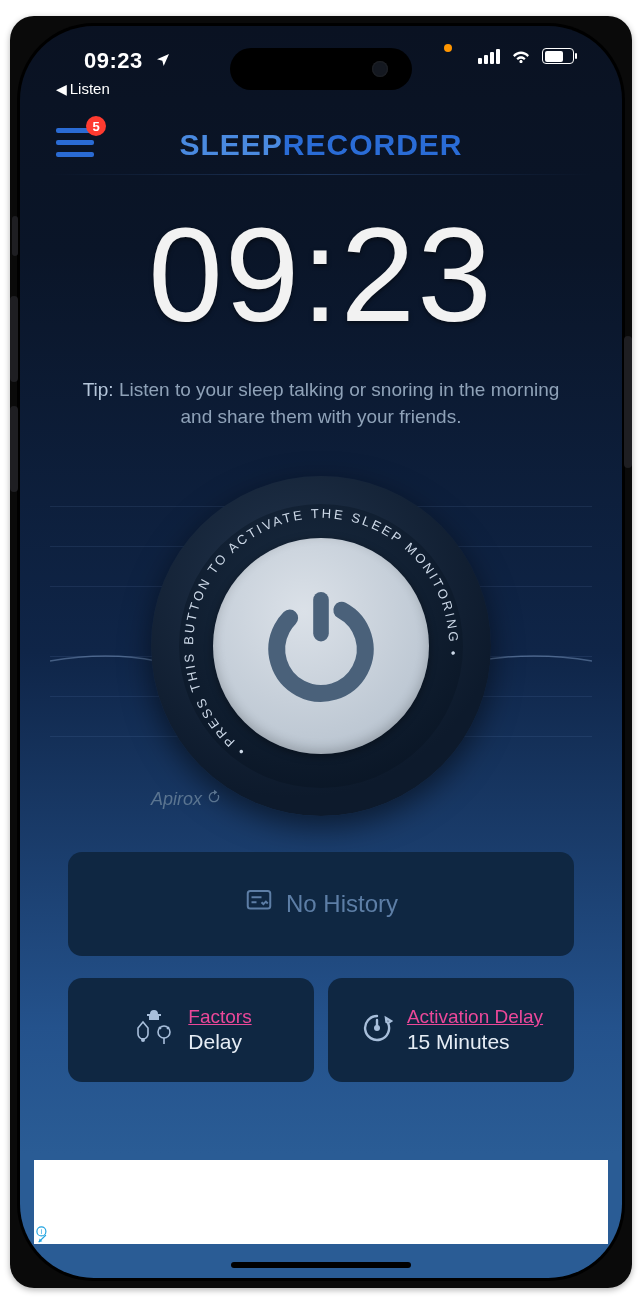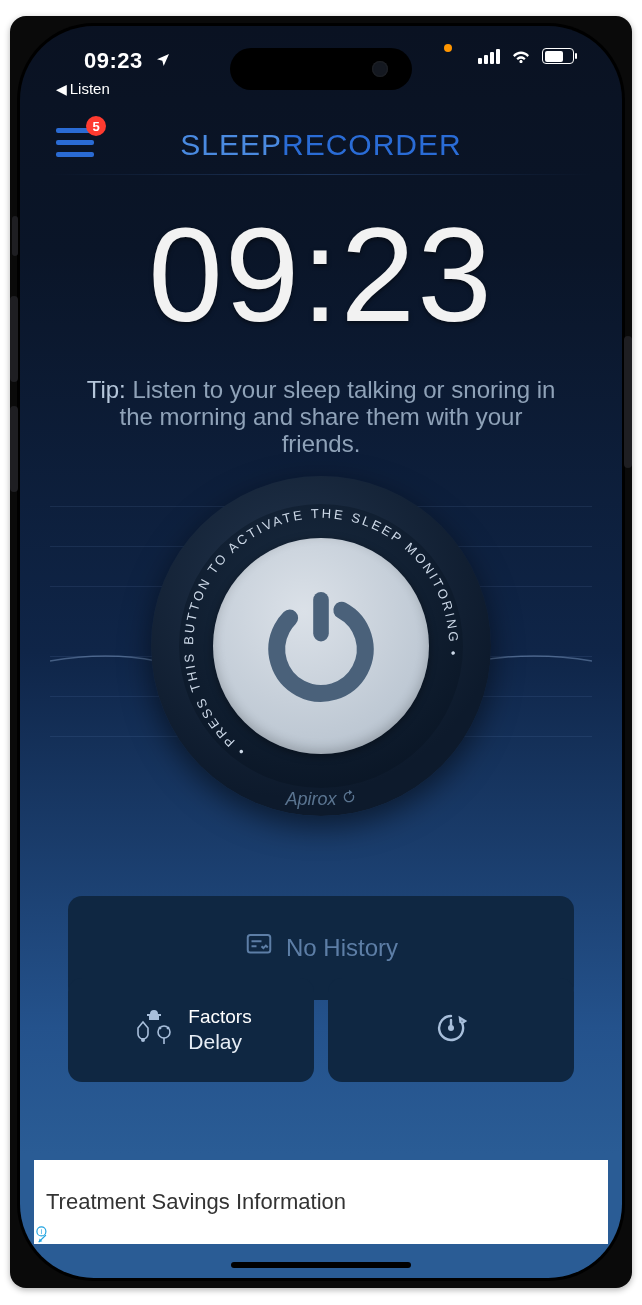--- a/index.html
+++ b/index.html
@@ -1,21 +1,21 @@
 <!DOCTYPE html>
 <html><head>
 <meta charset="utf-8">
 <style>
   * { margin:0; padding:0; box-sizing:border-box; font-family:-apple-system, "Helvetica Neue", Helvetica, Arial, sans-serif; }
   body { background:#fff; width:642px; height:1305px; position:relative; overflow:hidden; }
 
   
   .device {
     position:absolute; left:10px; top:16px; width:622px; height:1272px;
-    background:#0a0a0a; border-radius:16px; box-shadow:0 2px 6px rgba(0,0,0,.3);
+    background:#0a0a0a; border-radius:24px; box-shadow:0 2px 6px rgba(0,0,0,.3);
     padding:7px;
   }
   .device-inner {
     width:100%; height:100%; background:#000; border-radius:77px; padding:3px;
   }
   .screen {
     width:100%; height:100%;
     border-radius:74px; overflow:hidden; position:relative;
     background:linear-gradient(180deg,#0a1222 0%,#0a1528 18%,#0f2548 50%,#24528c 80%,#2a5c95 90%);
   }
@@ -56,30 +56,30 @@
   .batt { width:32px; height:16px; border:1.5px solid #fff; border-radius:4px; position:relative; }
   .batt::after { content:""; position:absolute; right:-4px; top:4px; width:2.5px; height:6px; background:#fff; border-radius:1px; }
   .batt-fill { position:absolute; left:1.5px; top:1.5px; bottom:1.5px; width:60%; background:#fff; border-radius:2px; }
 
   
   .app-header { position:absolute; top:92px; left:0; right:0; height:54px; display:flex; align-items:center; justify-content:center; }
   .menu-btn { position:absolute; left:36px; top:6px; width:44px; height:36px; display:flex; flex-direction:column; justify-content:center; gap:7px; }
   .menu-btn span { height:5px; background:#2a6bd4; border-radius:2px; width:38px; }
   .badge { position:absolute; right:-6px; top:-8px; min-width:20px; height:20px; border-radius:10px; background:#ff3b30; color:#fff; font-size:13px; font-weight:600; display:flex; align-items:center; justify-content:center; padding:0 5px; }
   .title { font-size:30px; font-weight:400; letter-spacing:1px; }
-  .title .t1{ color:#4a8ae0; font-weight:400;}
-  .title .t2{ color:#2a6cd6; font-weight:400;}
+  .title .t1{ color:#4a8ae0; font-weight:700;}
+  .title .t2{ color:#2a6cd6; font-weight:700;}
   .divider { position:absolute; left:30px; right:30px; top:56px; height:1px; background:linear-gradient(90deg,transparent, #1c3358, transparent); }
 
   
   .clock { position:absolute; top:172px; left:0; right:0; text-align:center; color:#f2f2f2;
            font-size:134px; font-weight:200; letter-spacing:2px; text-shadow:0 2px 4px rgba(0,0,0,.5); }
 
   
-  .tip { position:absolute; top:350px; left:60px; right:60px; text-align:center; color:#8fa2b8; font-size:24px; line-height:27px; font-weight:300;}
+  .tip { position:absolute; top:350px; left:60px; right:60px; text-align:center; color:#8fa2b8; font-size:19px; line-height:27px; font-weight:300;}
   .tip b { color:#b5c6da; font-weight:500; }
 
   
   .wave-lines { position:absolute; top:460px; left:30px; right:30px; height:300px; }
   .wave-lines .hl { position:absolute; left:0; right:0; height:1px; background:rgba(120,160,210,.12); }
   .wave-lines .hl:nth-child(1){top:20px}
   .wave-lines .hl:nth-child(2){top:60px}
   .wave-lines .hl:nth-child(3){top:100px}
   .wave-lines .hl:nth-child(4){top:170px}
   .wave-lines .hl:nth-child(5){top:210px}
@@ -89,31 +89,31 @@
 
   
   .power-wrap { position:absolute; left:50%; top:450px; transform:translateX(-50%); width:340px; height:340px; }
   .ring-outer { position:absolute; inset:0; border-radius:50%; background:radial-gradient(circle at 42% 32%,#22344c,#0d1a2c 70%); box-shadow:0 10px 30px rgba(0,0,0,.5); }
   .ring-mid { position:absolute; inset:28px; border-radius:50%; background:radial-gradient(circle at 45% 35%,#1a2c42,#0a1626 80%); }
   .power-face { position:absolute; inset:62px; border-radius:50%; background:radial-gradient(circle at 42% 34%,#dbe1e8,#b9c4d0 80%); box-shadow:inset 0 -4px 12px rgba(0,0,0,.2), 0 2px 8px rgba(0,0,0,.4); display:flex; align-items:center; justify-content:center; }
   .power-face svg { width:130px; height:130px; }
   .arc-text { position:absolute; inset:28px; }
   .arc-text svg { width:100%; height:100%; }
   .arc-text text { fill:#cdd9e8; font-size:13px; letter-spacing:2.5px; font-weight:400;}
-  .brand { position:absolute; bottom:6px; left:0; right:0; text-align:center; color:#5a7490; font-size:18px; font-style:italic; display:flex; gap:4px; justify-content:center; align-items:center;}
+  .brand { position:absolute; bottom:6px; left:0; right:0; text-align:center; color:#5a7490; font-size:18px; font-style:italic; display:flex; gap:4px; align-items:center;}
   .brand svg{width:16px;height:16px;}
 
   
-  .panel { position:absolute; left:48px; right:48px; background:#0f2742; border-radius:14px;margin-top:44px; }
+  .panel { position:absolute; left:48px; right:48px; background:#0f2742; border-radius:14px; }
   .panel.history { top:826px; height:104px; display:flex; align-items:center; justify-content:center; gap:12px; color:#5d7ea6; font-size:24px;}
   .panel-row { position:absolute; left:48px; right:48px; top:952px; height:104px; display:flex; gap:14px; }
   .panel-sm { flex:1; background:#0f2742; border-radius:14px; display:flex; align-items:center; justify-content:center; gap:12px; padding:0 16px;}
   .panel-sm .icon { flex-shrink:0; }
   .panel-sm .txt { display:flex; flex-direction:column; line-height:1.25;}
-  .panel-sm .lbl { color:#ffffff; font-size:19px; }
+  .panel-sm .lbl { color:#ec4899; font-size:19px;text-decoration:underline; }
   .panel-sm .val { color:#e6edf5; font-size:21px; font-weight:500; }
 
   
   .ad { position:absolute; left:14px; right:14px; bottom:34px; height:84px; background:#fff; display:flex; align-items:center; justify-content:space-between; padding:0 22px 0 12px;}
   .ad-text { color:#333; font-size:22px; }
   .ad-open { background:#595959; color:#fff; border-radius:6px; padding:10px 20px; font-size:18px; font-weight:600;}
   .ad-info { position:absolute; left:2px; bottom:2px; width:16px; height:16px; }
   .ad-info svg{width:18px;height:18px;display:block;}
 
   
@@ -255,32 +255,35 @@
           </div>
         </div>
         <div class="panel-sm">
           <span class="icon">
             <svg width="36" height="36" viewBox="0 0 36 36">
               <path d="M18 6a12 12 0 1 0 11 7l3-2-5-3 .5 4" stroke="#a8bfdb" stroke-width="2.4" fill="none" stroke-linecap="round"></path>
               <circle cx="18" cy="18" r="3" fill="#a8bfdb"></circle>
               <path d="M18 18V10" stroke="#a8bfdb" stroke-width="2.4" stroke-linecap="round"></path>
             </svg>
           </span>
+          <div class="txt">
+            <span class="lbl">Activation Delay</span>
+            <span class="val">15 Minutes</span>
+          </div>
         </div>
       </div>
 
       <div class="ad">
         <div class="ad-info">
           <svg viewBox="0 0 20 20">
             <circle cx="6" cy="6" r="5" fill="none" stroke="#1fa3e0" stroke-width="1.3"></circle>
             <text x="6" y="9" font-size="8" fill="#1fa3e0" text-anchor="middle">i</text>
             <path d="M3 18L11 10" stroke="#1fa3e0" stroke-width="1.3"></path>
             <path d="M3 18l4-1-3-3z" fill="#1fa3e0"></path>
           </svg>
         </div>
-        <span class="ad-text">Treatment Savings Information</span>
       </div>
 
       <div class="home-ind"></div>
 
     </div>
   </div>
 </div>
 
 </body></html>

